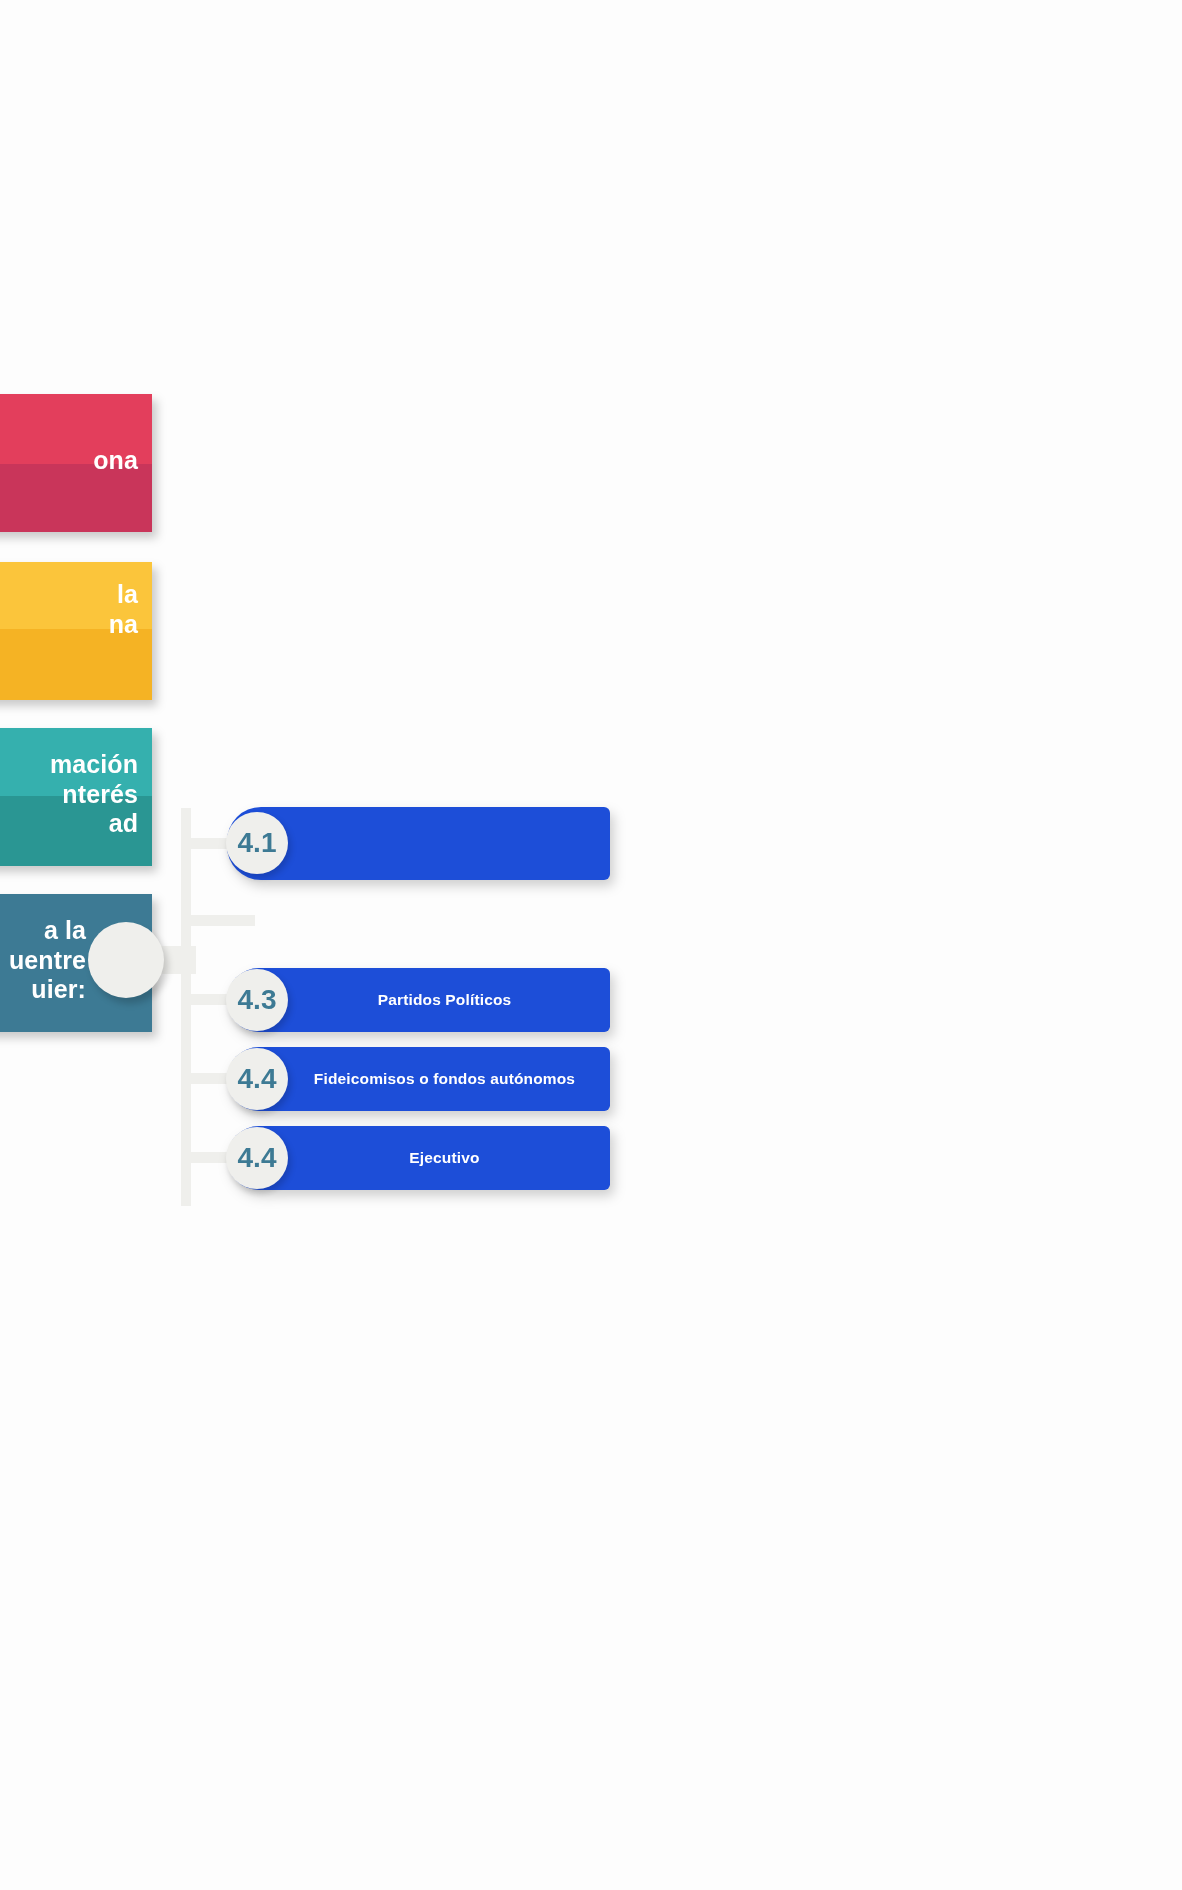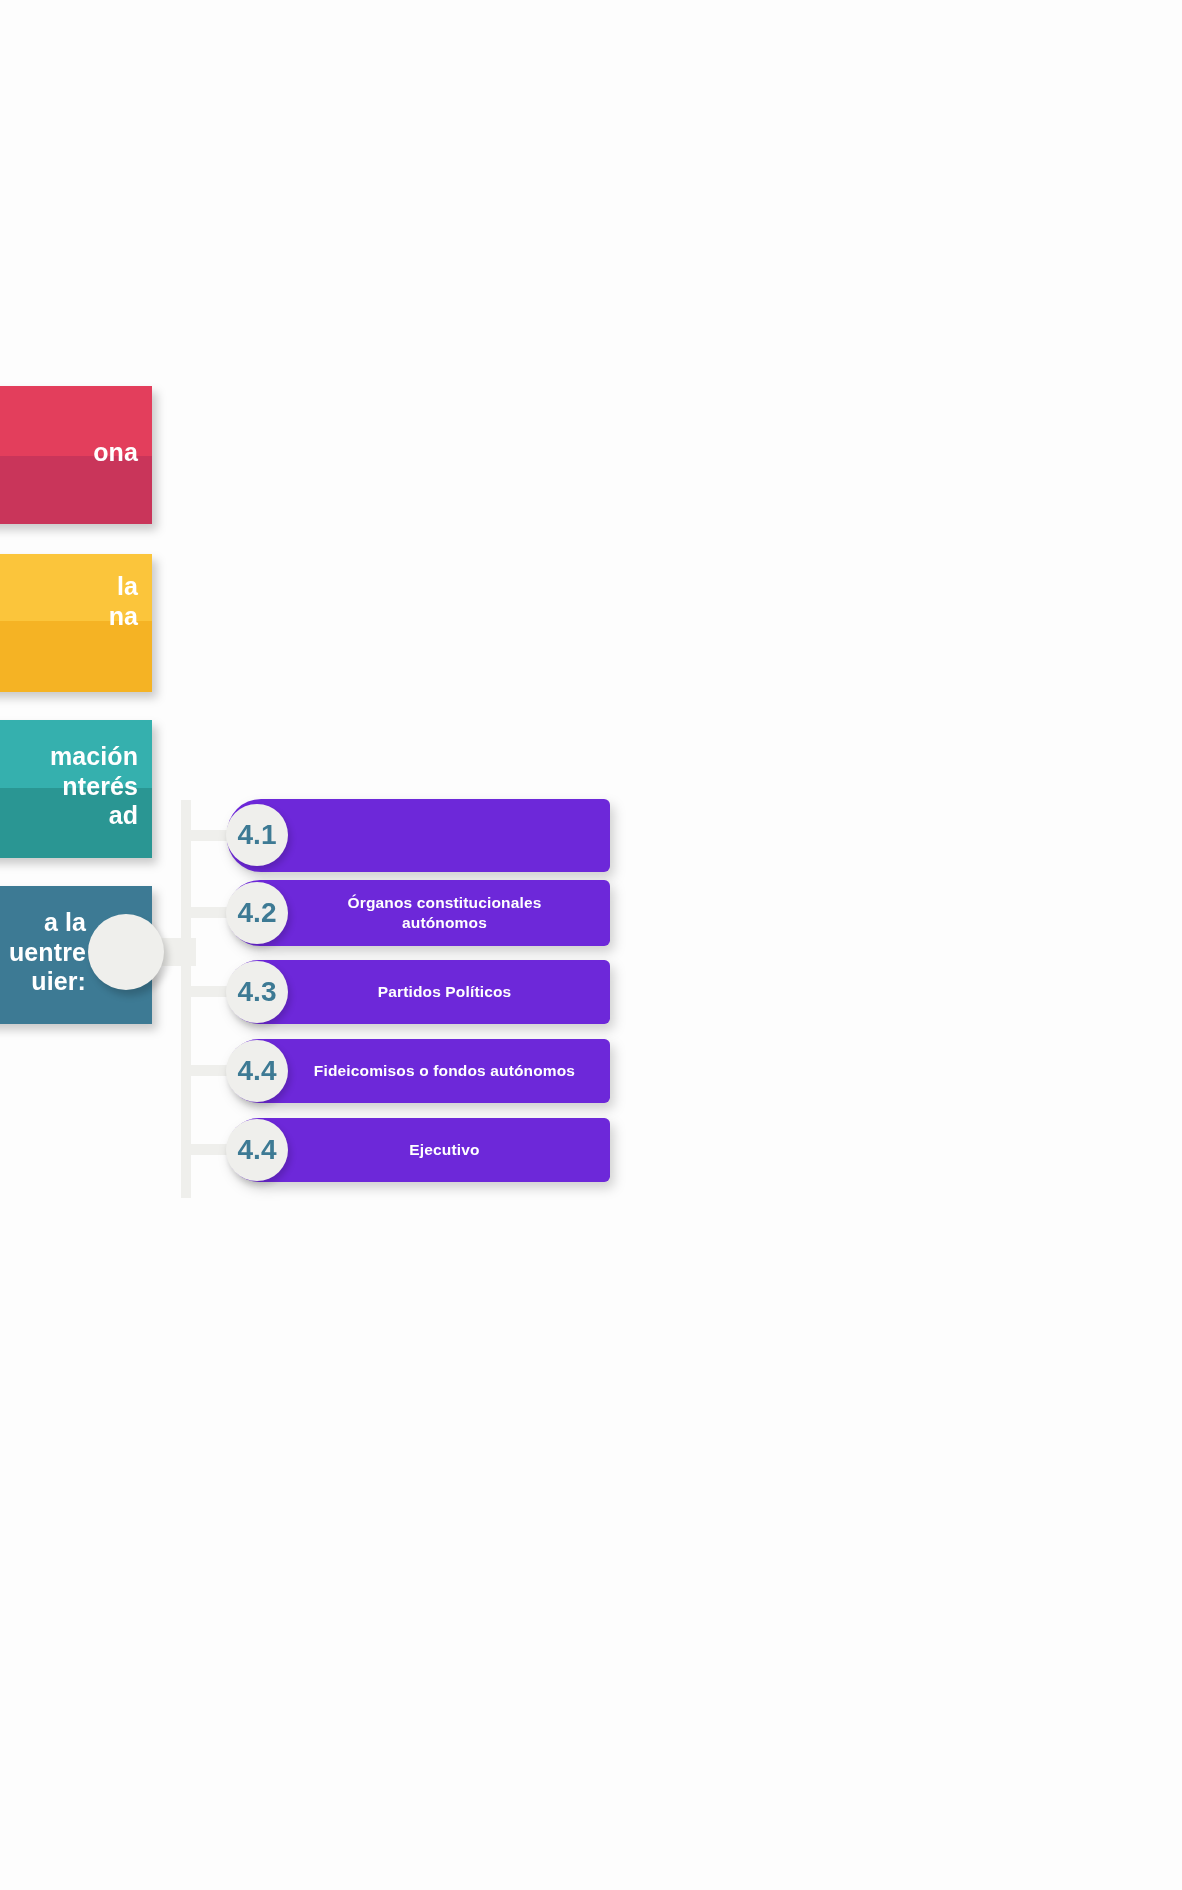--- a/index.html
+++ b/index.html
@@ -3,21 +3,21 @@
 <meta charset="utf-8">
 <style>
   html,body{margin:0;padding:0;}
   body{
     width:1182px;height:1890px;
     background:#FDFDFD;
     font-family:"Liberation Sans", sans-serif;
     position:relative;
     overflow:hidden;
   }
-  .stage{position:absolute;left:0;top:8px;width:1182px;height:1476px;}
+  .stage{position:absolute;left:0;top:16px;width:1182px;height:1476px;}
 
   
   .lcard{
     position:absolute;
     width:200px;                
     left:-48px;
     box-sizing:border-box;
     color:#ffffff;
     font-weight:bold;
     overflow:hidden;
@@ -89,21 +89,21 @@
     width:70px;height:11px;
     background:#EFEFEC;
     z-index:2;
   }
 
   
   .row{
     position:absolute;
     left:227px;
     width:383px;
-    background:#6d28d9;
+    background:#1d4ed8;
     border-radius:34px 6px 6px 34px;
     color:#ffffff;
     filter:drop-shadow(4px 6px 6px rgba(0,0,0,0.18));
     z-index:3;
   }
   .row .rlabel{
     position:absolute;
     left:62px;right:10px;top:0;bottom:0;
     display:flex;align-items:center;justify-content:center;
     text-align:center;
@@ -166,25 +166,20 @@
   <div class="branch" style="top:822px;"></div>
   <div class="branch" style="top:899px;"></div>
   <div class="branch" style="top:978px;"></div>
   <div class="branch" style="top:1057px;"></div>
   <div class="branch" style="top:1136px;"></div>
 
   <div class="row" style="top:791px;height:73px;">
     <div class="num" style="top:5px;">4.1</div>
   </div>
 
-  <div class="row" style="top:872px;height:66px;">
-    <div class="num" style="top:2px;">4.2</div>
-    <div class="rlabel">Órganos constitucionales
-autónomos</div>
-  </div>
 
   <div class="row" style="top:952px;height:64px;">
     <div class="num" style="top:1px;">4.3</div>
     <div class="rlabel">Partidos Políticos</div>
   </div>
 
   <div class="row" style="top:1031px;height:64px;">
     <div class="num" style="top:1px;">4.4</div>
     <div class="rlabel">Fideicomisos o fondos autónomos</div>
   </div>

